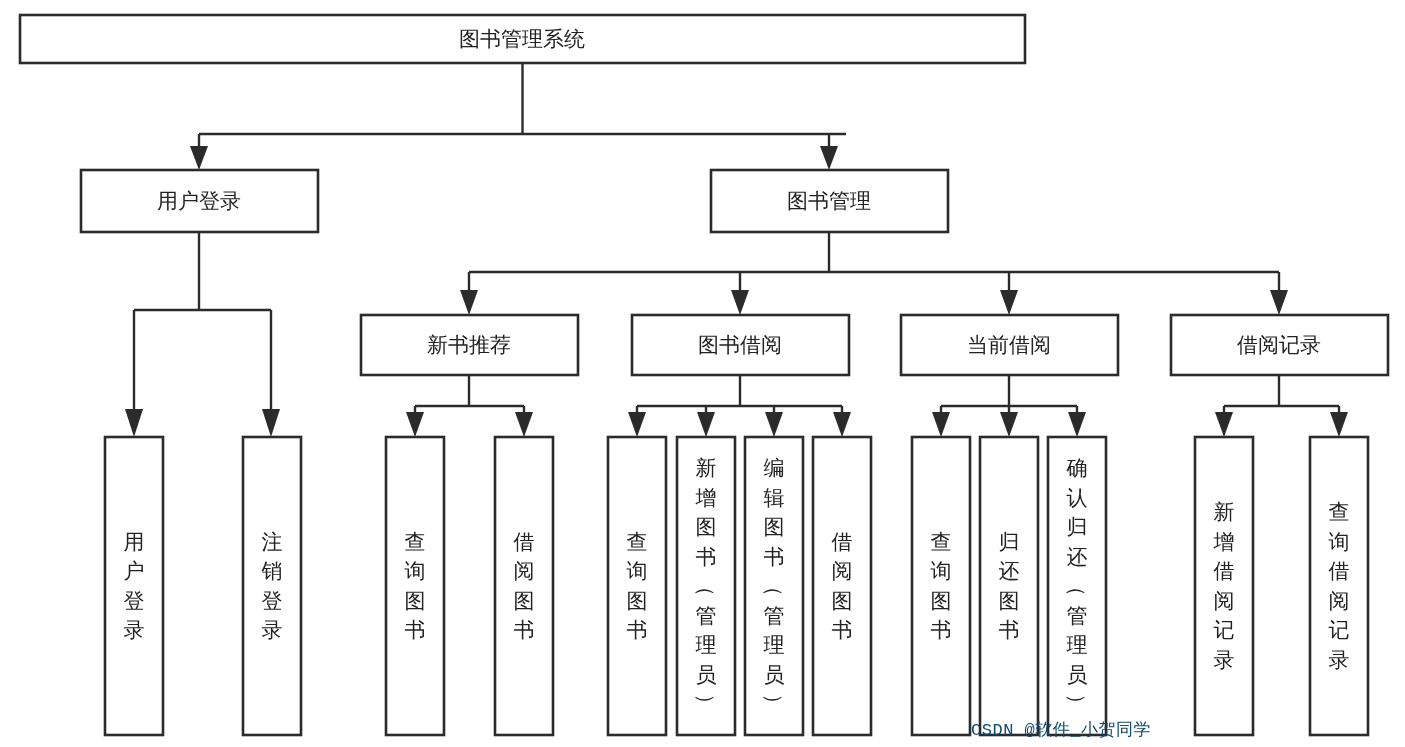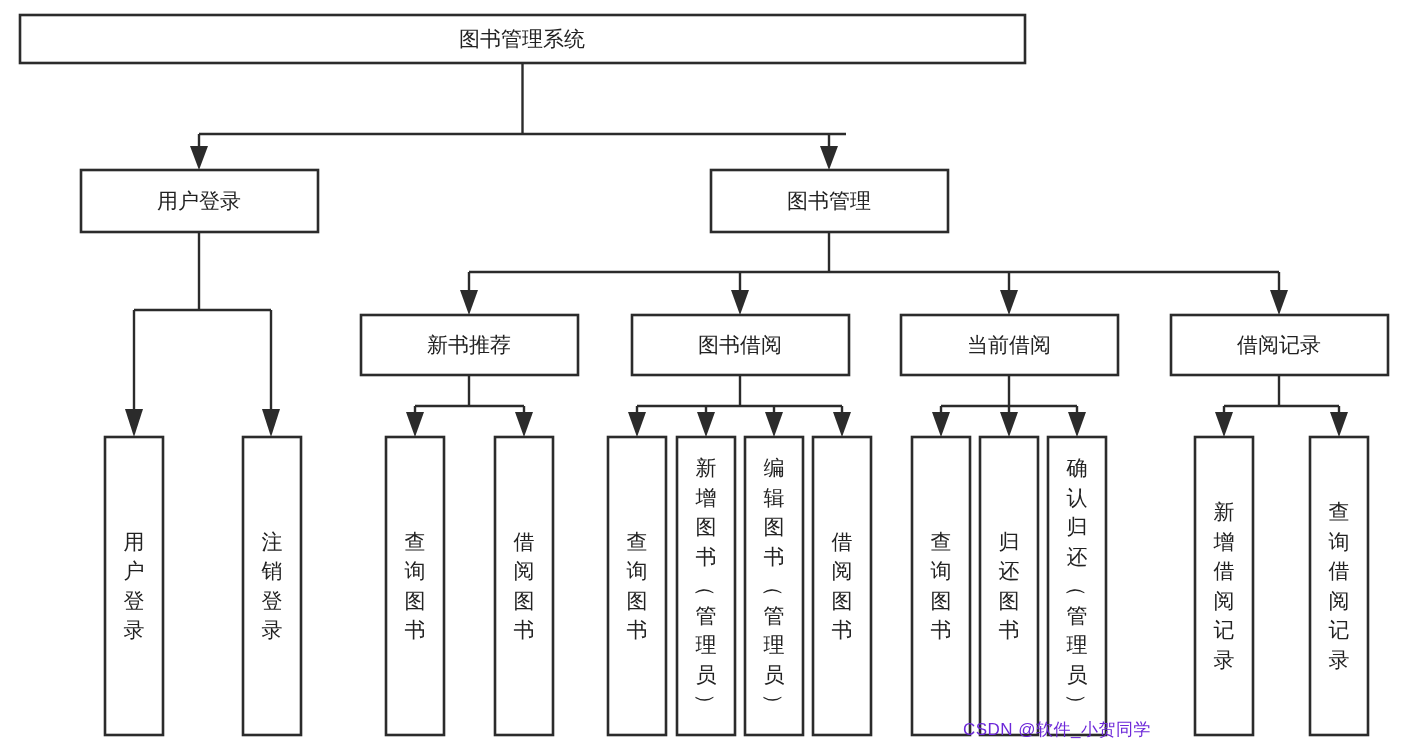--- a/index.html
+++ b/index.html
@@ -51,23 +51,23 @@
   .node-label-v {
     font-family: "DejaVu Sans", "Liberation Sans", sans-serif;
     font-size: 21px;
     fill: #222222;
     text-anchor: middle;
   }
   .watermark {
     position: absolute;
     right: 14px;
     bottom: 6px;
-    font-family: Liberation Sans, sans-serif;
+    font-family: Liberation Mono, monospace;
     font-size: 17px;
-    color: #6d28d9;
+    color: #0c4a6e;
     letter-spacing: 0.5px;
     white-space: nowrap;
     pointer-events: none;
   }
 </style>
 </head>
 <body>
 
 <div id="diagram-root">
   <svg class="diagram" viewBox="0 0 1405 747" xmlns="http://www.w3.org/2000/svg">

